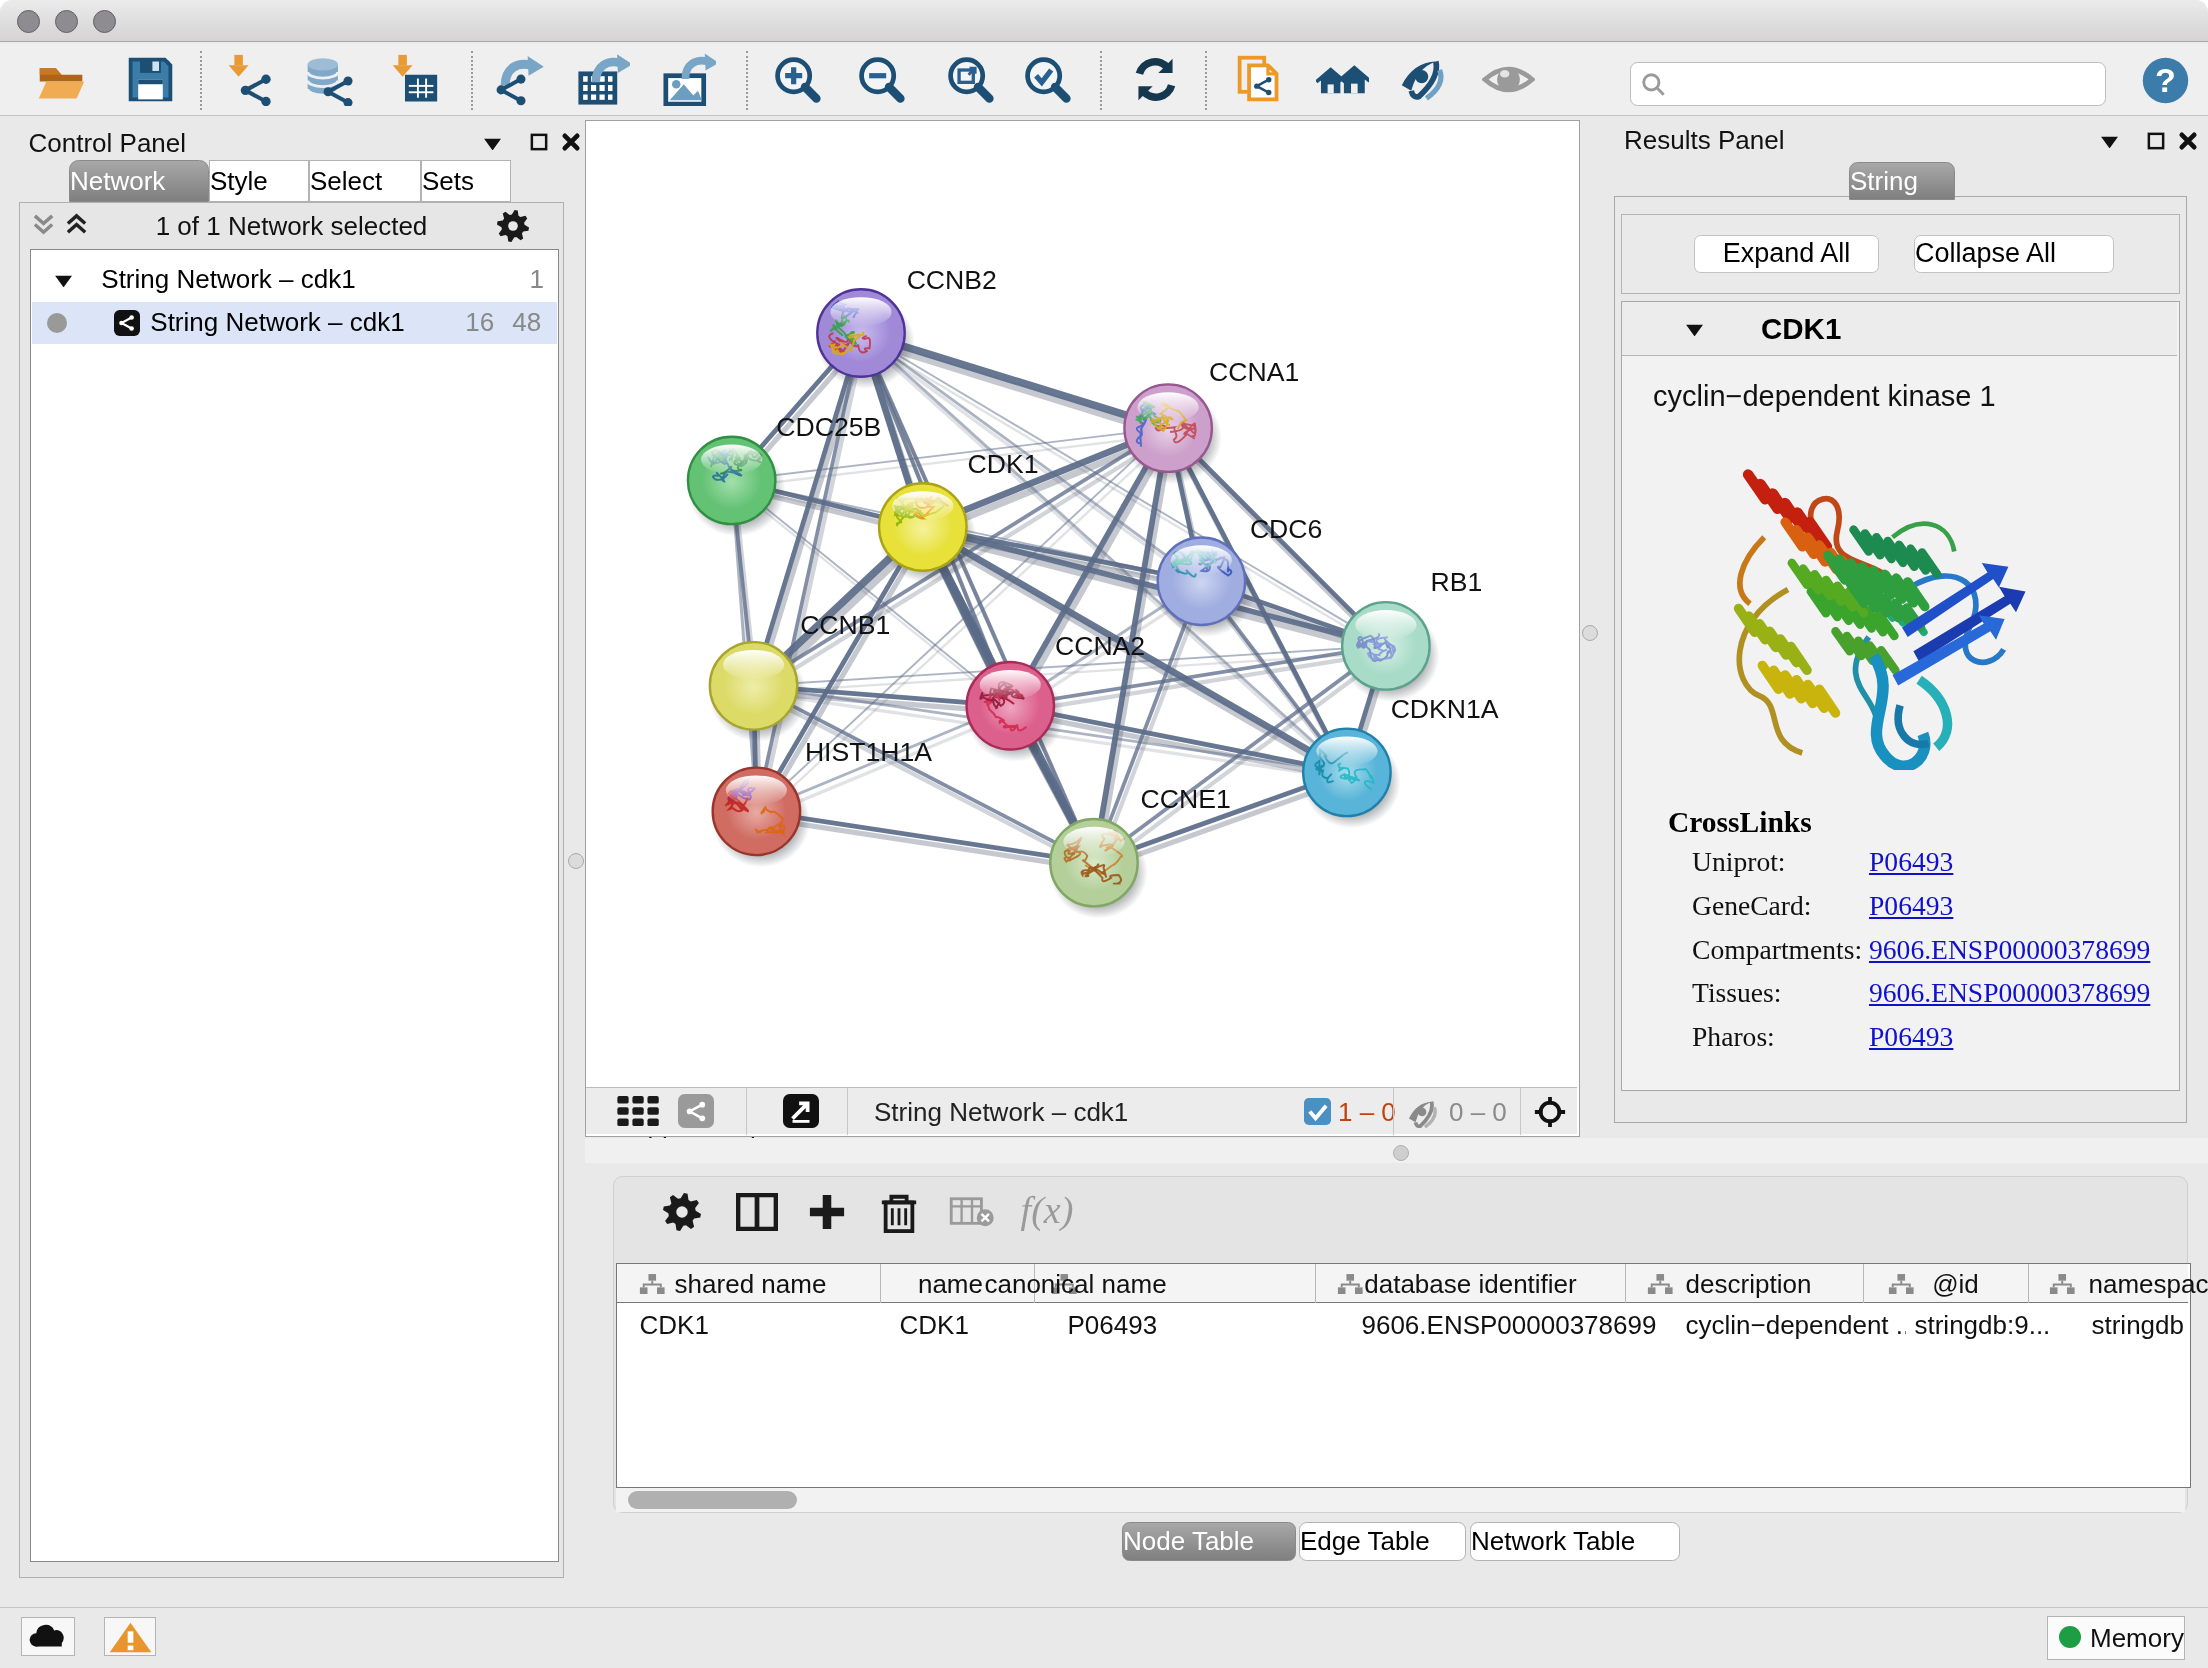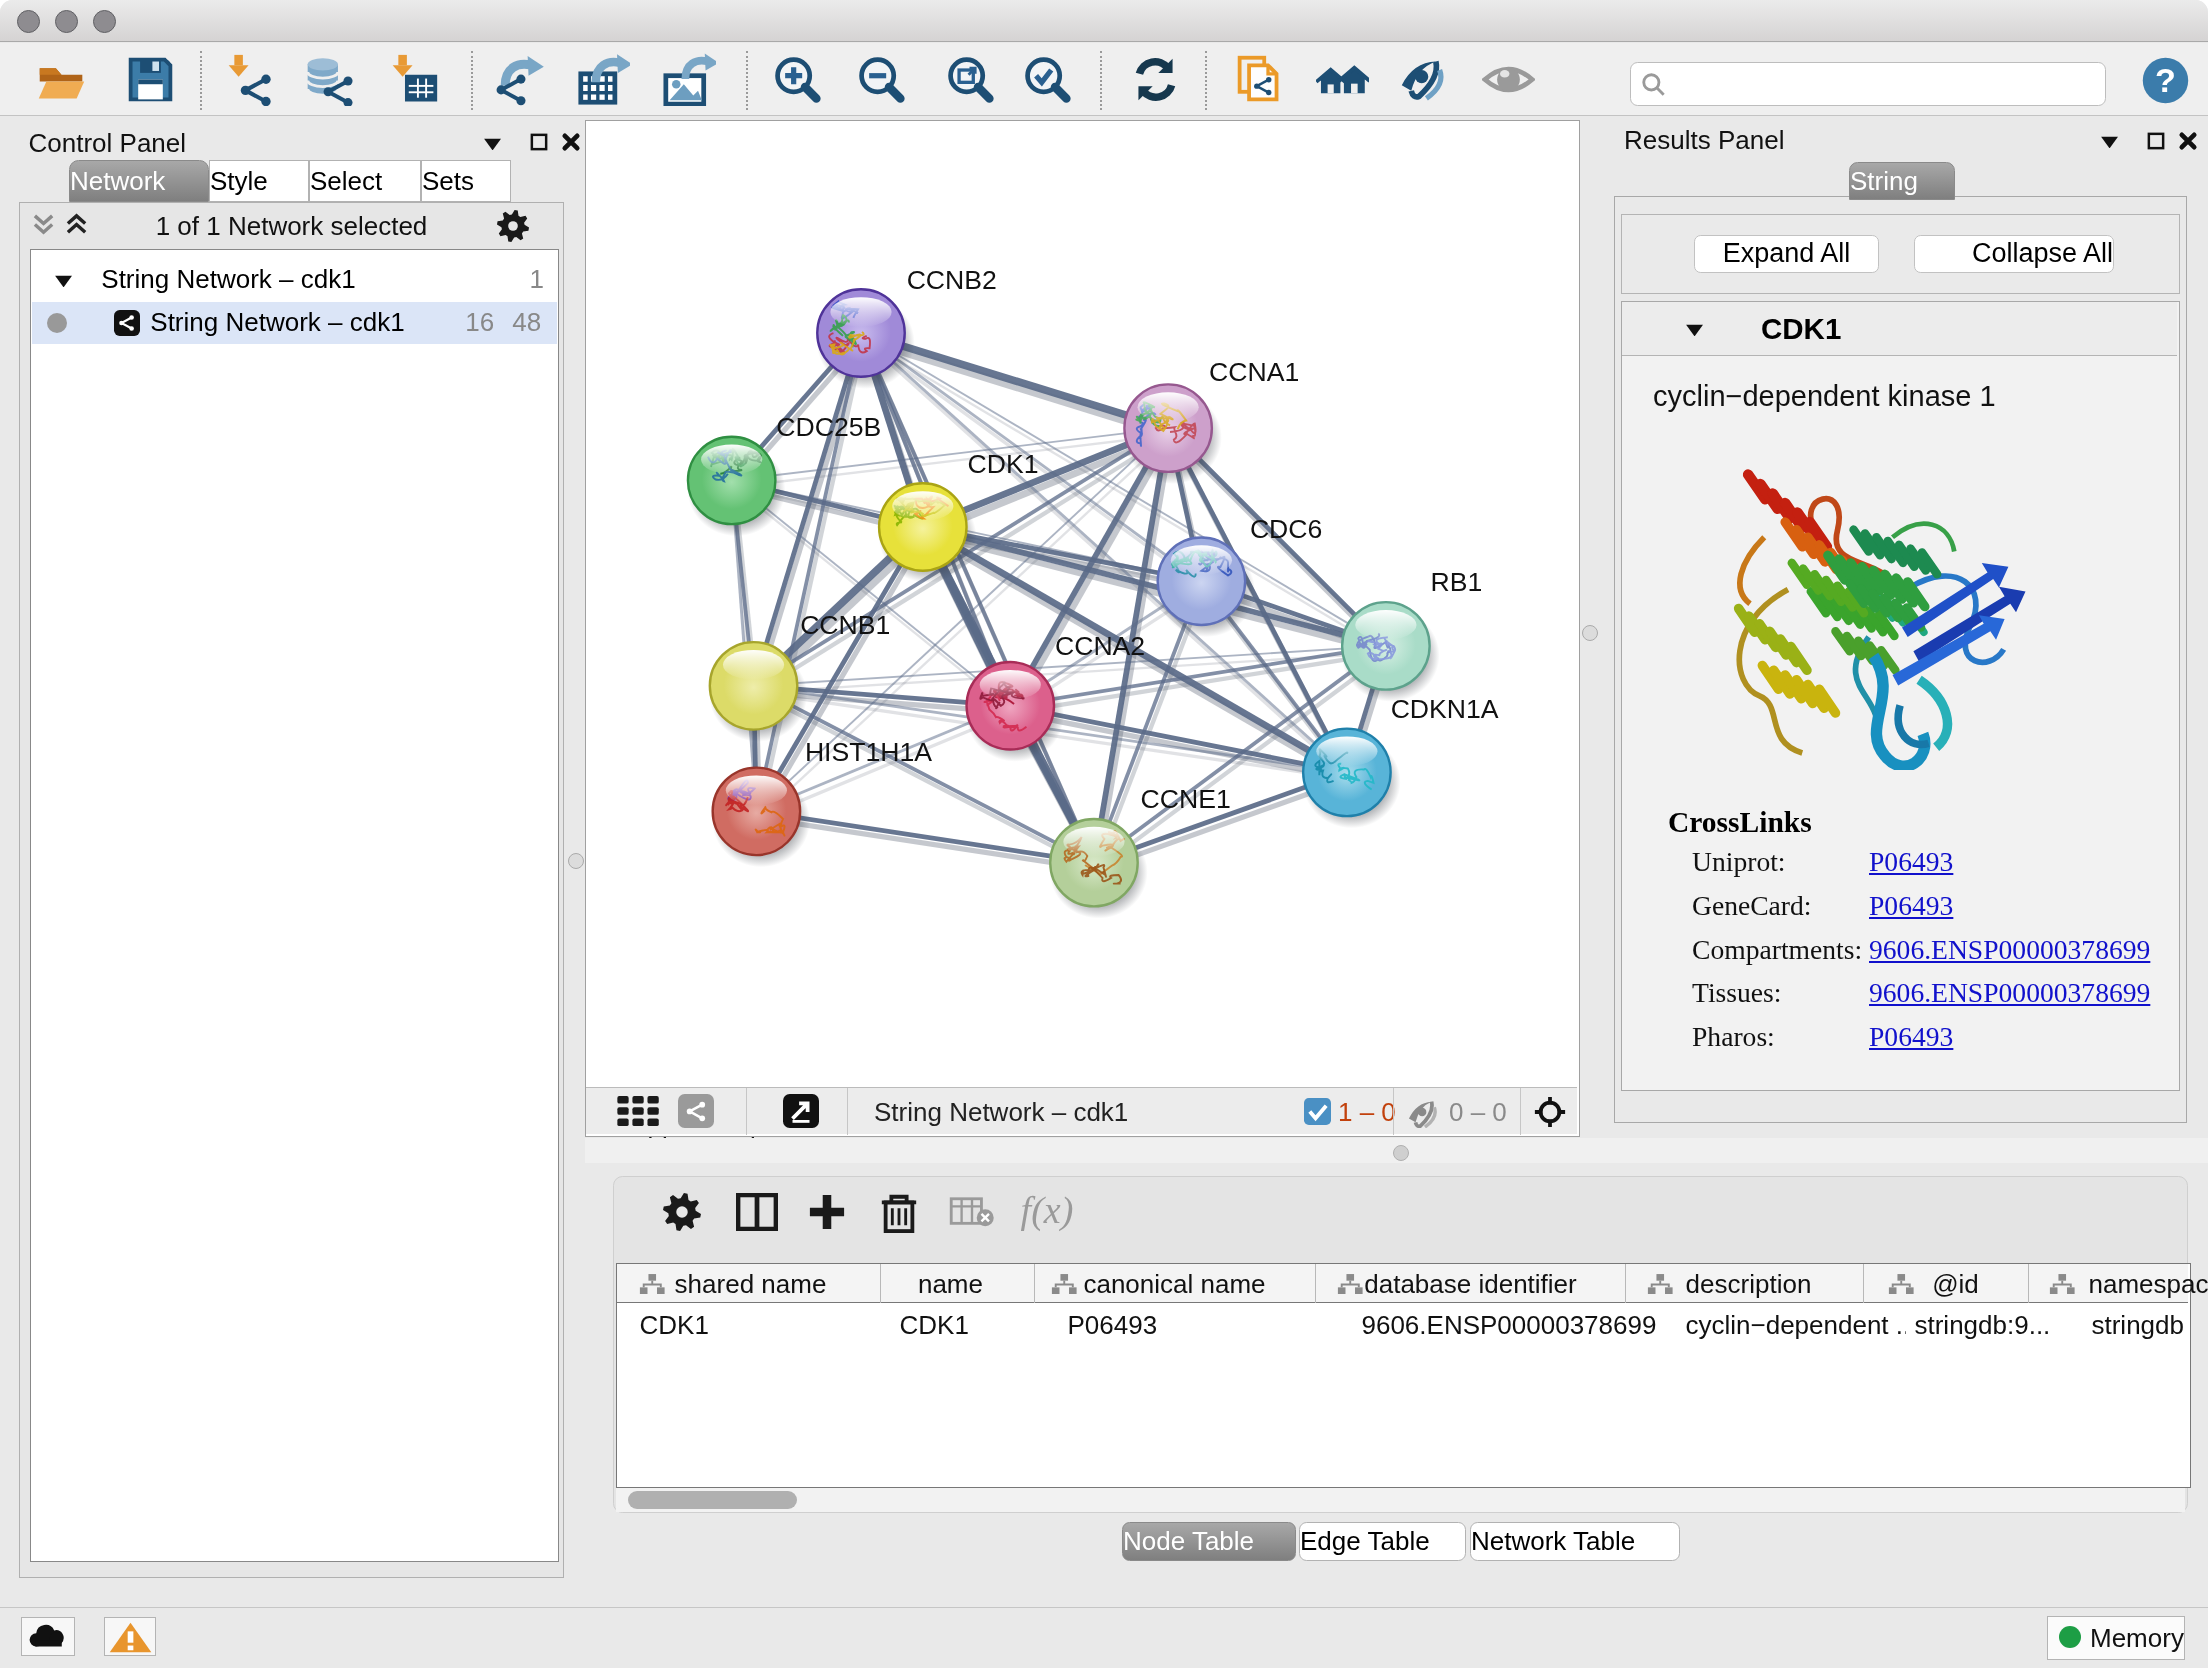--- a/index.html
+++ b/index.html
@@ -594,21 +594,21 @@
       <div style="position:absolute;left:548px;top:10.5px"><svg width="20" height="20" viewBox="0 0 21 21" style="">
           <rect x="3" y="3" width="15" height="15" fill="none" stroke="#111" stroke-width="2.6"></rect>
         </svg></div>
       <div style="position:absolute;left:580px;top:10.5px"><svg width="20" height="20" viewBox="0 0 21 21" style="">
           <path d="M4 4 L17 17 M17 4 L4 17" stroke="#111" stroke-width="5" stroke-linecap="round"></path>
         </svg></div>
     <div style="position:absolute;left:16px;top:76px;width:573px;height:927px;background:#e9e9e9;border:1.9px solid #a8a8a8"></div>
     <div class="tab tabsel" style="left:251px;top:42px;width:106px;height:38px;line-height:36px;border-radius:8.6px 8.6px 0 0">String</div>
     <div style="position:absolute;left:23px;top:94px;width:559px;height:80px;background:#eaeaea;border:1.9px solid #b4b4b4">
       <div style="position:absolute;left:72px;top:20px;width:185px;height:38px;background:#fff;border:1.9px solid #c2c2c2;border-radius:6.7px;font-size:27px;text-align:center;line-height:35px">Expand All</div>
-      <div style="position:absolute;left:292px;top:20px;width:200px;height:38px;background:#fff;border:1.9px solid #c2c2c2;border-radius:6.7px;font-size:27px;text-align:right;line-height:35px">Collapse All</div>
+      <div style="position:absolute;left:292px;top:20px;width:200px;height:38px;background:#fff;border:1.9px solid #c2c2c2;border-radius:6.7px;font-size:27px;text-align:left;line-height:35px">Collapse All</div>
     </div>
     <div style="position:absolute;left:23px;top:181px;width:559px;height:790px;background:#f2f2f2;border:1.9px solid #a8a8a8">
       <div style="position:absolute;left:0;top:0;width:555px;height:54px;background:#ececec;border-bottom:1.9px solid #b4b4b4">
         <div style="position:absolute;left:63px;top:19px"><svg width="21" height="15" viewBox="0 0 22 16" style="">
               <path d="M1 4.0 h18 l-9.0 12.4 z" fill="#111"></path>
             </svg></div>
         <div style="position:absolute;left:139px;top:9.5px;font-size:29.5px;font-weight:bold;color:#000">CDK1</div>
       </div>
       <div style="position:absolute;left:31px;top:78px;font-size:29px;color:#111">cyclin−dependent kinase 1</div>
       <div style="position:absolute;left:52px;top:145px"><svg width="380" height="323" viewBox="0 0 400 340" style="">
@@ -761,21 +761,21 @@
           <div style="position:absolute;left:-57px;top:4.8px;width:380px;text-align:center;font-size:26px;color:#111">shared name</div>
           <div style="position:absolute;left:143px;top:4.8px;width:380px;text-align:center;font-size:26px;color:#111">name</div>
           <div style="position:absolute;left:433px;top:7.6px"><svg width="28.5" height="25" viewBox="0 0 30 26" style="">
               <g fill="#8a8a8a">
                 <rect x="11" y="2" width="8" height="7"></rect>
                 <rect x="2" y="16" width="8" height="7"></rect>
                 <rect x="20" y="16" width="8" height="7"></rect>
                 <path d="M15 9 v4 M6 16 v-3 h18 v3 M15 9 v4" stroke="#8a8a8a" stroke-width="2" fill="none"></path>
               </g>
             </svg></div>
-          <div style="position:absolute;left:367px;top:4.8px;width:380px;text-align:center;font-size:26px;color:#111">canonical name</div>
+          <div style="position:absolute;left:367px;top:4.8px;width:380px;text-align:left;font-size:26px;color:#111">canonical name</div>
           <div style="position:absolute;left:719px;top:7.6px"><svg width="28.5" height="25" viewBox="0 0 30 26" style="">
               <g fill="#8a8a8a">
                 <rect x="11" y="2" width="8" height="7"></rect>
                 <rect x="2" y="16" width="8" height="7"></rect>
                 <rect x="20" y="16" width="8" height="7"></rect>
                 <path d="M15 9 v4 M6 16 v-3 h18 v3 M15 9 v4" stroke="#8a8a8a" stroke-width="2" fill="none"></path>
               </g>
             </svg></div>
           <div style="position:absolute;left:663px;top:4.8px;width:380px;text-align:center;font-size:26px;color:#111">database identifier</div>
           <div style="position:absolute;left:1029px;top:7.6px"><svg width="28.5" height="25" viewBox="0 0 30 26" style="">

